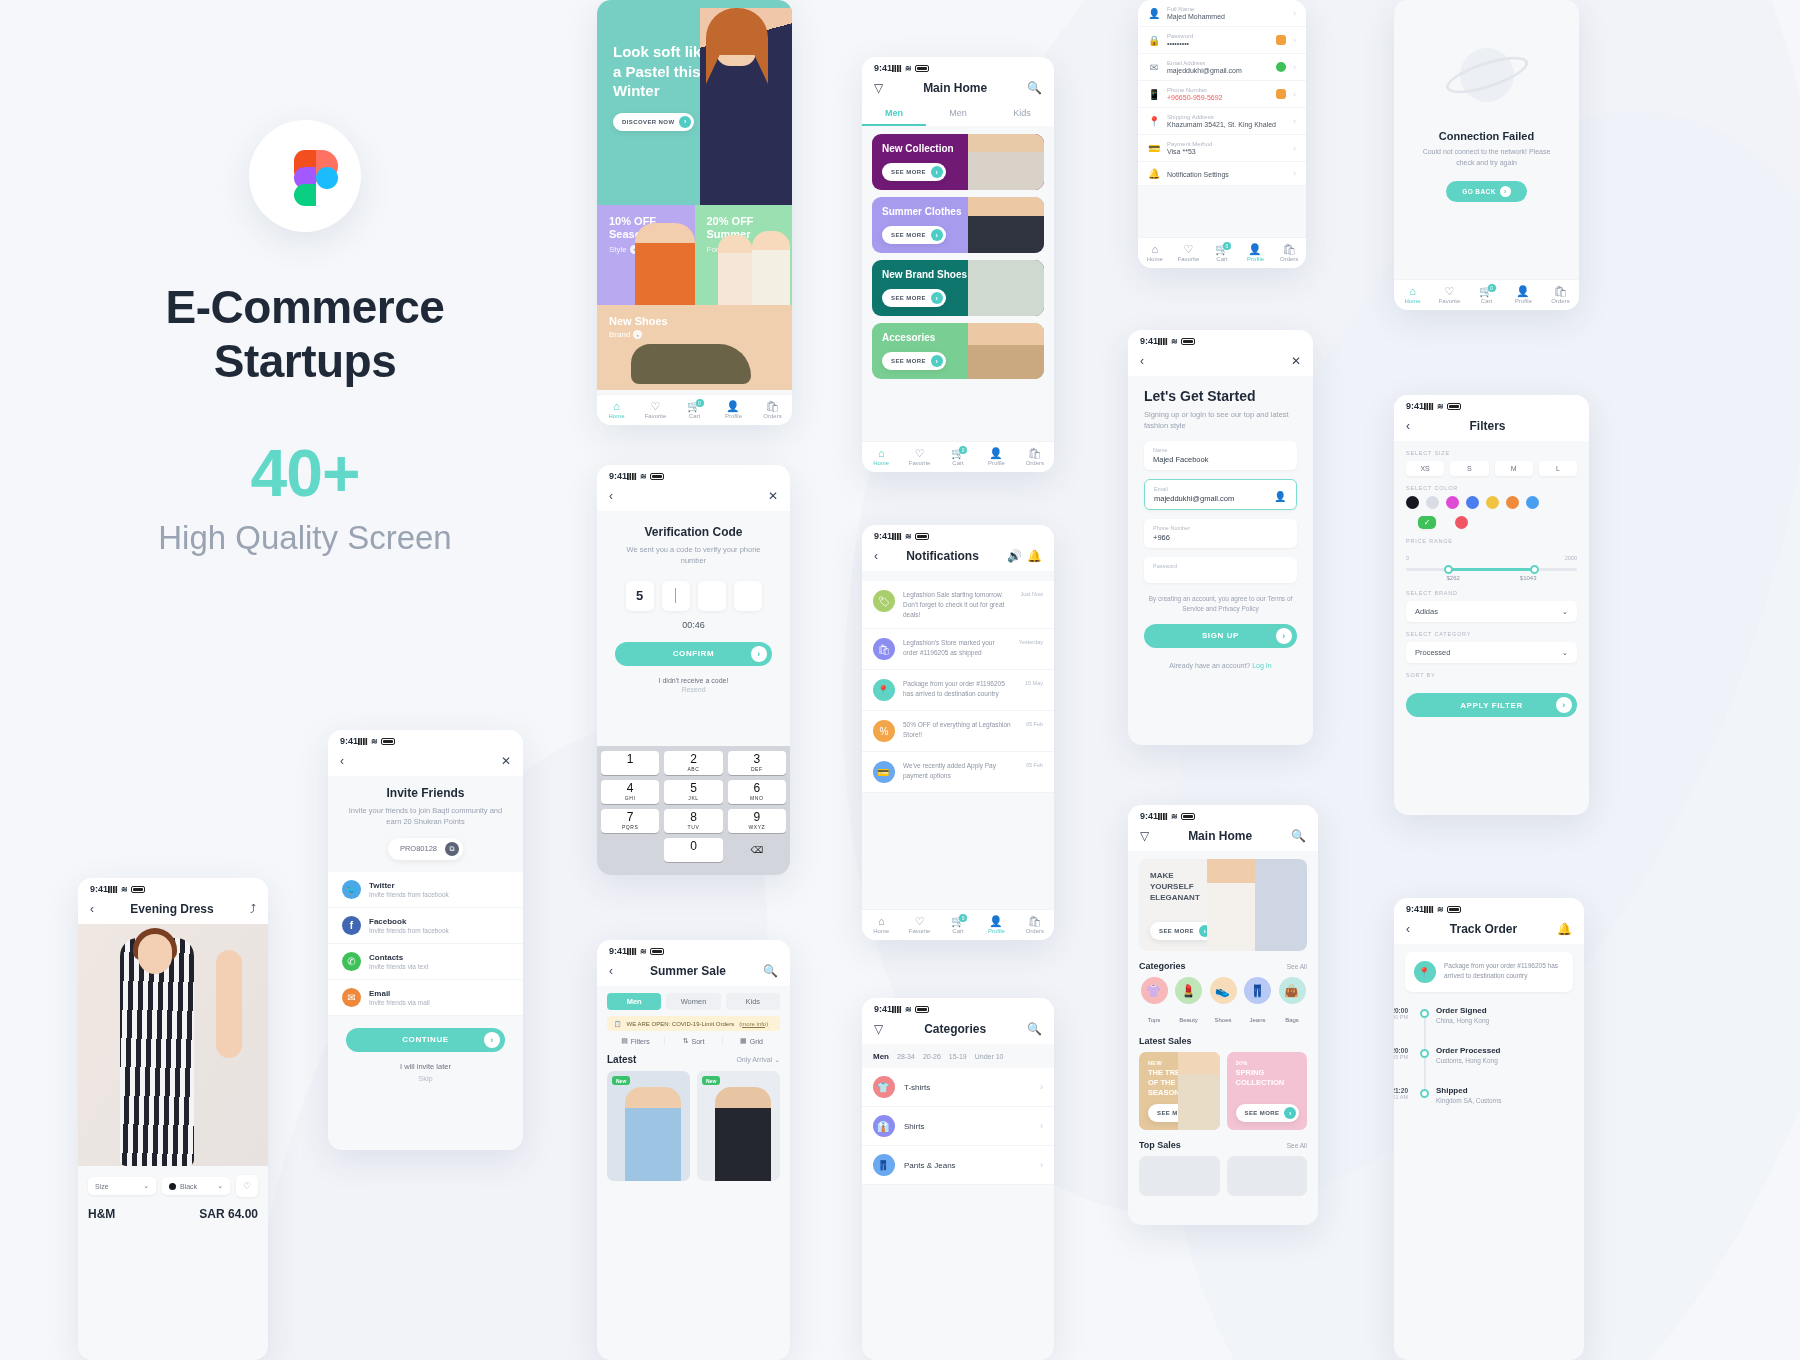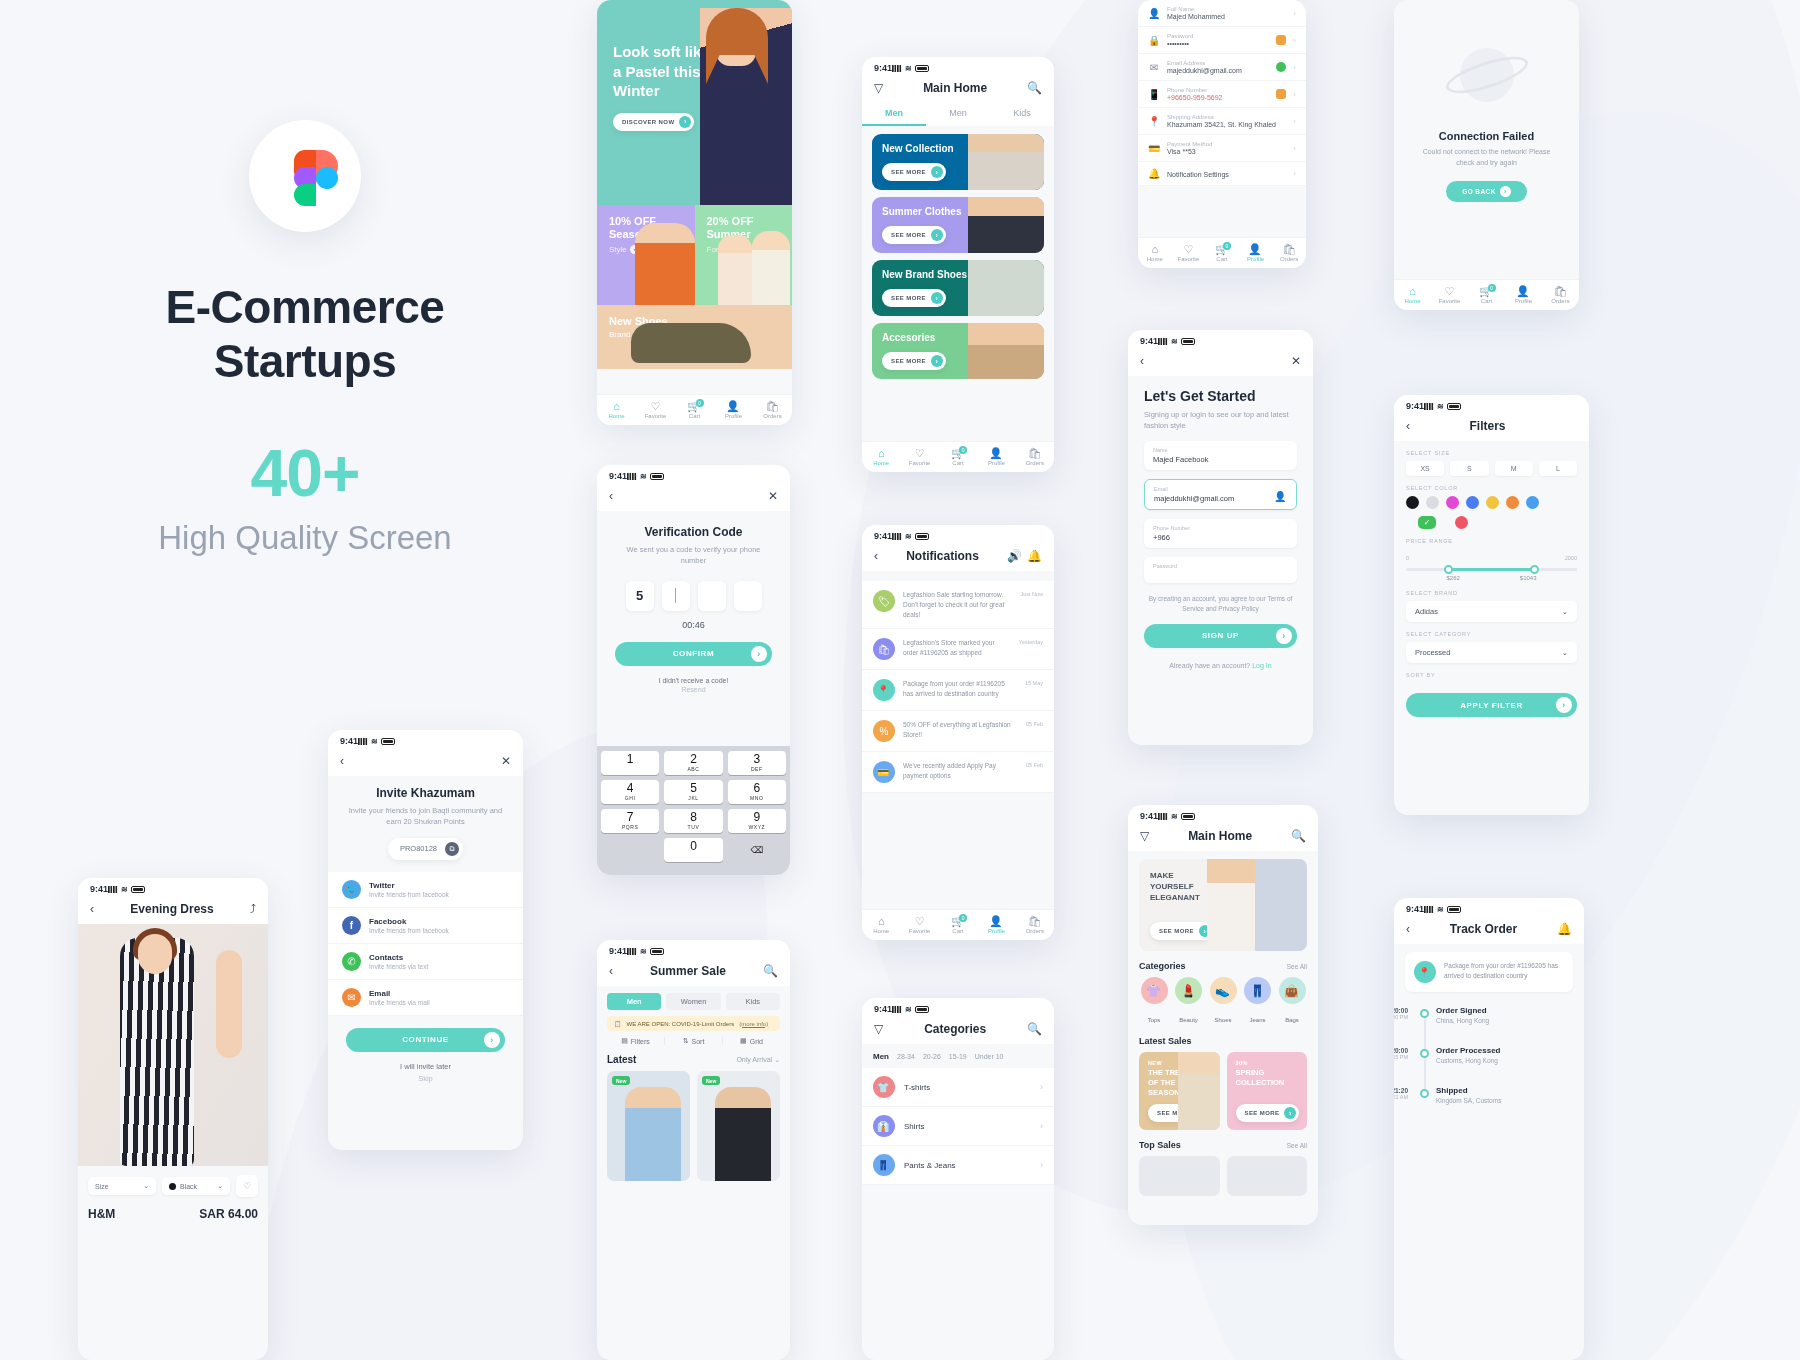--- a/index.html
+++ b/index.html
@@ -88,21 +88,21 @@
   .p1-model::before { content:""; position:absolute; left: 16px; top: 4px; width: 40px; height: 54px;
     border-radius: 20px 20px 14px 14px; background:#f2cdae; }
   .p1-model::after { content:""; position:absolute; left: 6px; top: 0; width: 62px; height: 76px;
     border-radius: 30px 30px 0 0; background:#c0682e; clip-path: polygon(0 0,100% 0,100% 100%,78% 62%,22% 62%,0 100%); }
   .p1-row { display: flex; height: 100px; }
   .p1-cell { flex: 1; position: relative; padding: 10px 0 0 12px; overflow: hidden; }
   .p1-cell h3 { color: #fff; font-size: 11px; font-weight: 700; line-height: 1.22; }
   .p1-cell .sm { color: #f1f3f7; font-size: 8px; margin-top: 3px; display: flex; align-items: center; gap: 3px; }
   .p1-cell .sm .d { width: 9px; height: 9px; border-radius: 50%; background: rgba(255,255,255,.85);
     color: #6b7280; font-size: 6px; display: flex; align-items: center; justify-content: center; }
-  .p1-shoes { height: 64px; position: relative; padding: 10px 0 16px 12px; background: #f0cfae; overflow: hidden; }
+  .p1-shoes { height: 85px; position: relative; padding: 10px 0 16px 12px; background: #f0cfae; overflow: hidden; }
 
   
   #p2 { left: 862px; top: 57px; width: 192px; height: 415px; }
   .cat { border-radius: 9px; margin: 0 10px 7px; padding: 9px 10px; position: relative; overflow: hidden; height: 56px; }
   .cat h4 { font-size: 10px; font-weight: 700; color: #fff; }
   .cat.big { height: 85px; }
   .cat .pill { position: absolute; bottom: 9px; left: 10px; }
   .cat .photo { position: absolute; right: 0; top: 0; bottom: 0; width: 76px; }
 
   
@@ -384,21 +384,21 @@
       <span class="nav-ic">▽</span>
       <span class="navtitle">Main Home</span>
       <span class="nav-ic">🔍</span>
     </div>
     <div class="tabrow">
       <div class="tab active">Men</div>
       <div class="tab">Men</div>
       <div class="tab">Kids</div>
     </div>
     <div style="padding-top:8px">
-      <div class="cat" style="background:#0369a1">
+      <div class="cat" style="background:#701a75">
         <h4>New Collection</h4>
         <span class="pill">
             <span>SEE MORE</span>
             <span class="arr">›</span>
           </span>
         <div class="photo" style="background:linear-gradient(180deg,#e8c9a8 0 32%,#d9d2c8 32% 100%)"></div>
       </div>
       <div class="cat" style="background:#a79bee">
         <h4>Summer Clothes</h4>
         <span class="pill">
@@ -528,21 +528,21 @@
           <span class="bars"></span>
           <span class="wifi">≋</span>
           <span class="batt"></span>
         </span>
     </div>
     <div class="navbar">
       <span class="nav-ic">‹</span>
       <span class="nav-ic">✕</span>
     </div>
     <div class="inv-head">
-      <h3>Invite Khazumam</h3>
+      <h3>Invite Friends</h3>
       <p>Invite your friends to join Baqti community and earn 20 Shukran Points</p>
       <span class="promo">
         <span>PRO80128</span>
         <span class="cp">⧉</span>
       </span>
     </div>
     <div style="margin-top:12px">
       <div class="srow">
         <span class="sico" style="background:#4aa8e8">🐦</span>
         <span>

